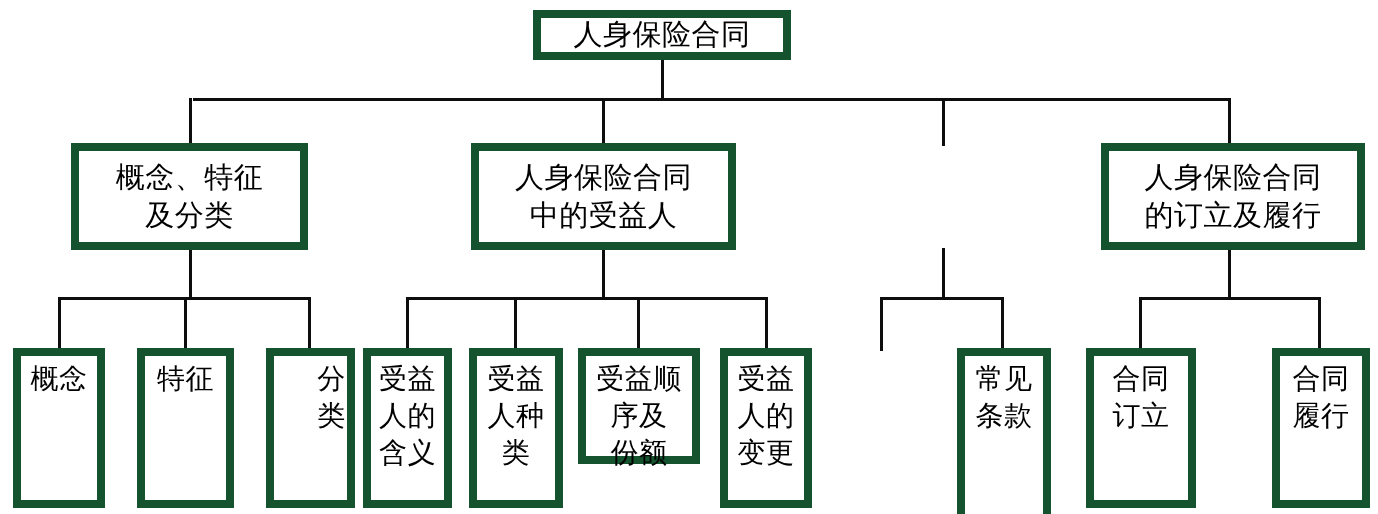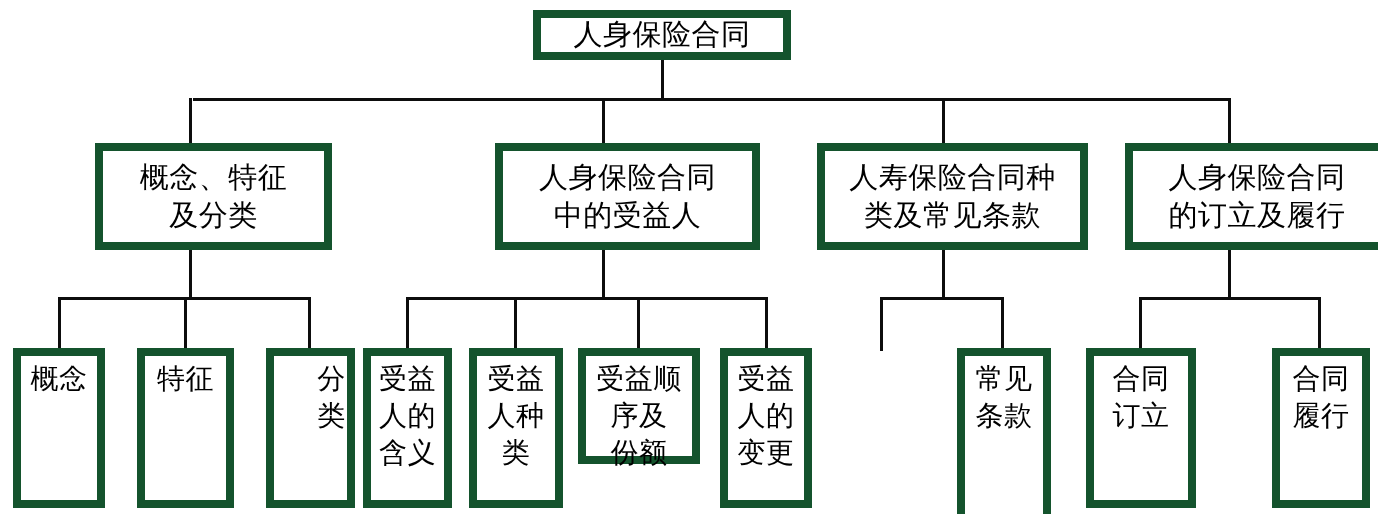--- a/index.html
+++ b/index.html
@@ -39,21 +39,20 @@
   }
   .node.root .txt {
     font-size: 29px;
     line-height: 1.08;
     letter-spacing: 0.5px;
   }
   .node.branch {
     display: flex;
     align-items: center;
     justify-content: center;
-    margin-left: 24px;
   }
   .node.branch .txt {
     font-size: 29px;
     line-height: 1.30;
     letter-spacing: 0.5px;
   }
   .node.leaf {
     display: block;
     padding-top: 4px;
   }
@@ -119,24 +118,20 @@
   </div>
 
   <div class="node branch" style="left:71px; top:143px; width:237px; height:107px;">
     <span class="txt">概念、特征
 及分类</span>
   </div>
   <div class="node branch" style="left:471px; top:143px; width:265px; height:107px;">
     <span class="txt">人身保险合同
 中的受益人</span>
   </div>
-  <div class="node branch" style="left:793px; top:143px; width:271px; height:107px;">
-    <span class="txt">人寿保险合同种
-类及常见条款</span>
-  </div>
   <div class="node branch" style="left:1101px; top:143px; width:264px; height:107px;">
     <span class="txt">人身保险合同
 的订立及履行</span>
   </div>
 
   <div class="node leaf" style="left:13px; top:348px; width:92px; height:160px;">
     <span class="txt">概念</span>
   </div>
   <div class="node leaf" style="left:137px; top:348px; width:97px; height:160px;">
     <span class="txt">特征</span>

